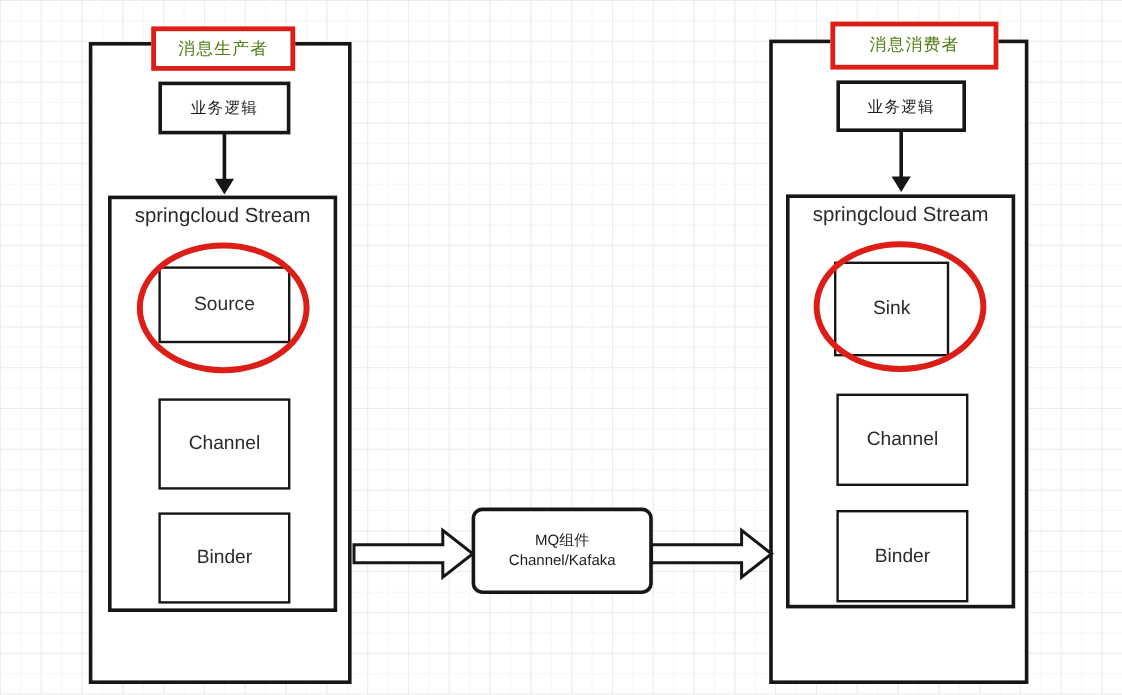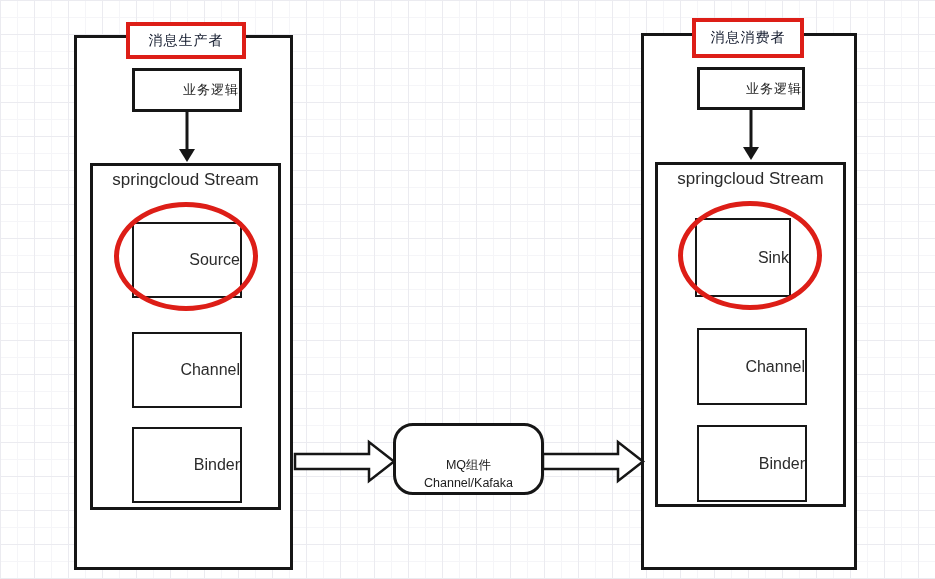--- a/index.html
+++ b/index.html
@@ -15,71 +15,71 @@
       linear-gradient(90deg, #ebebf0 1px, transparent 1px),
       linear-gradient(#f5f5f8 1px, transparent 1px),
       linear-gradient(90deg, #f5f5f8 1px, transparent 1px);
     background-size:34px 34px,34px 34px,17px 17px,17px 17px;
   }
   .box{
     position:absolute;
     background:#ffffff;
     border:3px solid #161616;
     box-sizing:border-box;
-    display:flex;align-items:center;justify-content:flex-end;
+    display:flex;align-items:center;justify-content:center;
     text-align:center;
   }
   .outer-box{background:#ffffff;}
   .stream-box{justify-content:flex-start;flex-direction:column;padding-left:11px;}
   .stream-label{
     position:absolute;top:4px;left:0;right:0;
     font-size:17px;color:#2b2b2b;text-align:center;
   }
   .component-label{font-size:16px;color:#2b2b2b;}
   .cn-label{font-size:13px;color:#1c1c1c;letter-spacing:1px;}
   .title-highlight{
     position:absolute;
     border:4px solid #dd1e17;
     background:#ffffff;
     box-sizing:border-box;
     display:flex;align-items:center;justify-content:center;
     z-index:5;
   }
-  .title-text{font-size:14px;color:#0f172a;letter-spacing:1px;}
+  .title-text{font-size:14px;color:#4d7c0f;letter-spacing:1px;}
   .highlight-ellipse{
     position:absolute;
     border:5px solid #dd1e17;
     border-radius:50%;
     box-sizing:border-box;
     background:transparent;
     z-index:6;
   }
   .mq-box{
-    border-radius:20px;
+    border-radius:9px;
     flex-direction:column;
     font-size:12.5px;line-height:1.4;color:#1c1c1c;
   }
   #arrow-layer{position:absolute;left:0;top:0;z-index:4;pointer-events:none;}
 </style>
 </head>
 <body>
 
 <div id="canvas">
 
   <div class="box outer-box" style="left:74px;top:35px;width:219px;height:535px;"></div>
 
   <div class="box stream-box" style="left:90px;top:163px;width:191px;height:347px;">
     <span class="stream-label">springcloud Stream</span>
   </div>
 
   <div class="box" style="left:132px;top:68px;width:110px;height:44px;">
     <span class="cn-label">业务逻辑</span>
   </div>
 
-  <div class="box" style="left:132px;top:222px;width:110px;height:76px;border-width:2.5px;">
+  <div class="box" style="left:132px;top:222px;width:110px;height:64px;border-width:2.5px;">
     <span class="component-label">Source</span>
   </div>
 
   <div class="box" style="left:132px;top:332px;width:110px;height:76px;border-width:2.5px;">
     <span class="component-label">Channel</span>
   </div>
 
   <div class="box" style="left:132px;top:427px;width:110px;height:76px;border-width:2.5px;">
     <span class="component-label">Binder</span>
   </div>
@@ -110,21 +110,21 @@
   </div>
 
   <div class="box" style="left:697px;top:328px;width:110px;height:77px;border-width:2.5px;">
     <span class="component-label">Channel</span>
   </div>
 
   <div class="box" style="left:697px;top:425px;width:110px;height:77px;border-width:2.5px;">
     <span class="component-label">Binder</span>
   </div>
 
-  <div class="title-highlight" style="left:692px;top:18px;width:112px;height:40px;">
+  <div class="title-highlight" style="left:692px;top:18px;width:140px;height:40px;">
     <span class="title-text">消息消费者</span>
   </div>
 
   <div class="highlight-ellipse" style="left:678px;top:201px;width:144px;height:109px;"></div>
 
   <svg id="arrow-layer" width="935" height="579" viewBox="0 0 935 579">
 
     <g>
       <line x1="187" y1="111" x2="187" y2="150" stroke="#161616" stroke-width="3"></line>
       <polygon points="179,149 195,149 187,162" fill="#161616"></polygon>

